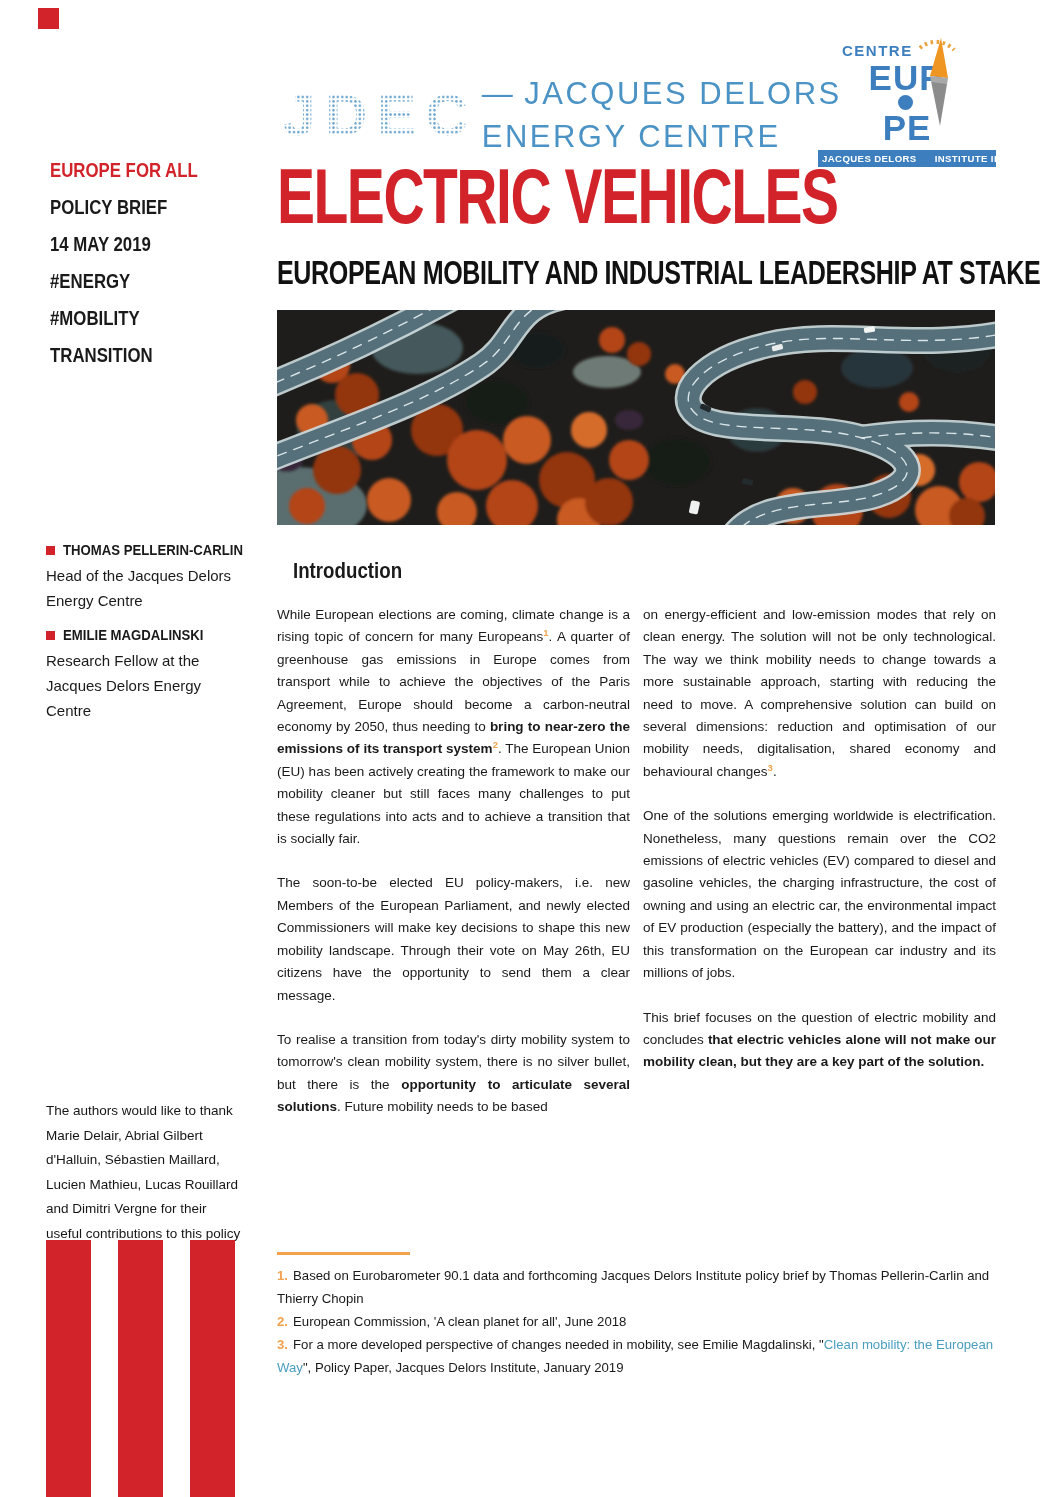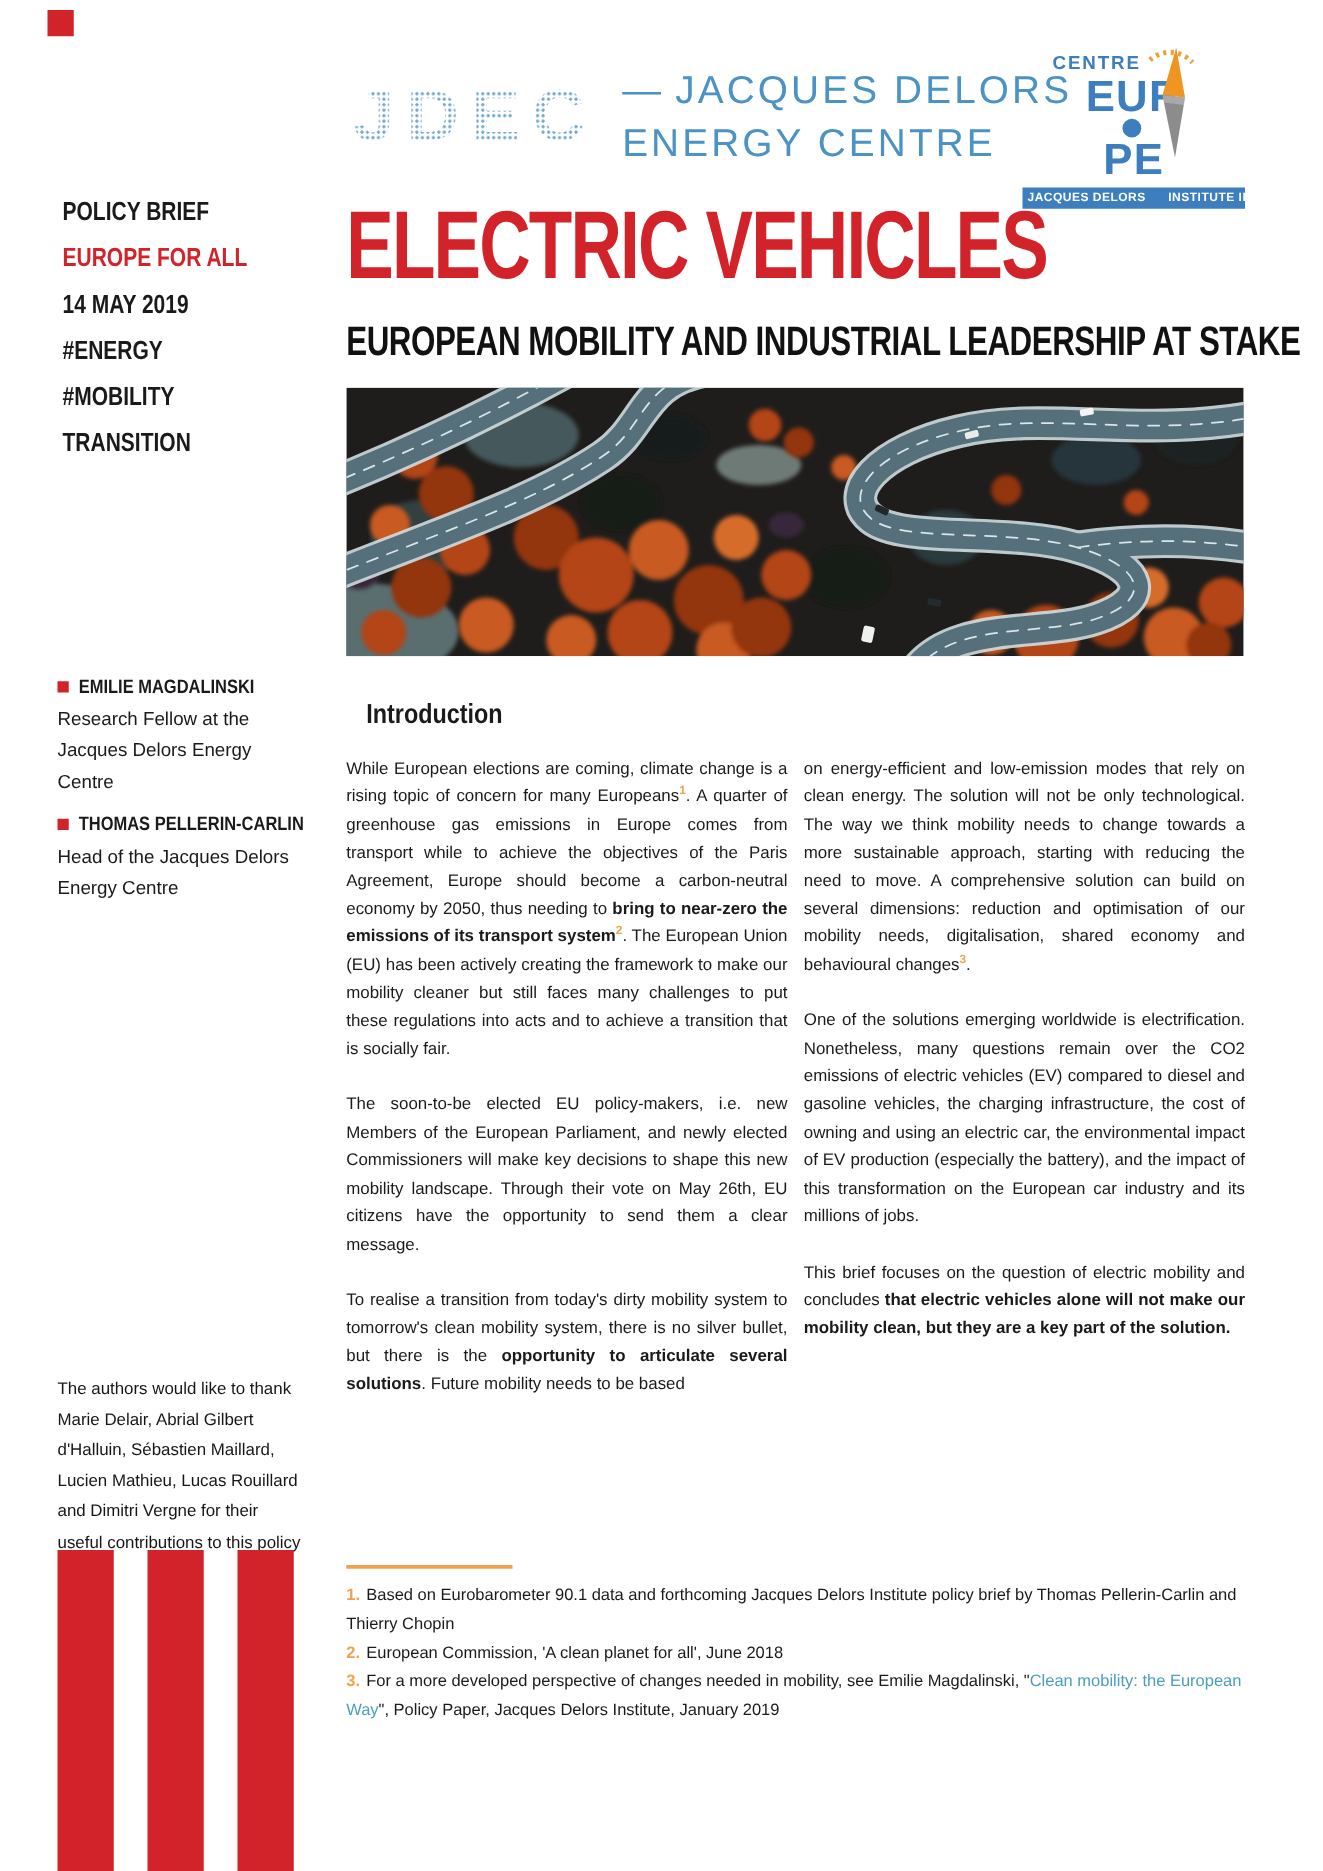--- a/index.html
+++ b/index.html
@@ -15,21 +15,21 @@
   html,body{margin:0;padding:0;background:#fff;}
   body{font-family:"Liberation Sans",sans-serif;color:var(--text-black);}
   .page{position:relative;width:1058px;height:1497px;background:#fff;overflow:hidden;}
 
   .squeeze{display:inline-block;transform:scaleX(.78);transform-origin:0 0;white-space:nowrap;}
 
   
   .corner-square{position:absolute;left:38px;top:8px;width:21px;height:21px;background:var(--accent-red);}
 
   
-  .jdec-logo{position:absolute;left:283px;top:50px;display:flex;align-items:center;gap:20px;}
+  .jdec-logo{position:absolute;left:283px;top:72px;display:flex;align-items:center;gap:4px;}
   .jdec-mark{font-size:58px;font-weight:700;letter-spacing:10px;line-height:1;color:var(--logo-light-blue);}
   @supports (background-clip:text) or (-webkit-background-clip:text){
     .jdec-mark{
       background-image:radial-gradient(circle,#6ea7cf 1.05px,rgba(110,167,207,.35) 1.3px,transparent 1.55px);
       background-size:4.4px 4.4px;
       -webkit-background-clip:text;background-clip:text;
       color:transparent;-webkit-text-fill-color:transparent;
     }
   }
   .jdec-text{font-size:31px;letter-spacing:2.5px;color:var(--logo-blue);line-height:1.4;font-weight:400;}
@@ -122,22 +122,22 @@
       <svg class="ne-needle" width="44" height="108" viewBox="0 0 44 108">
         <path d="M6 14 A 24 24 0 0 1 40 16" fill="none" stroke="#e8a33d" stroke-width="4" stroke-dasharray="2.5 3.5"></path>
         <polygon points="27,4 34,44 16,42" fill="#ef9622"></polygon>
         <polygon points="16,42 34,44 26,92" fill="#8c8c8c"></polygon>
         <polygon points="16,42 34,44 33,50 17,48" fill="#fff" opacity=".25"></polygon>
       </svg>
     </div>
   </header>
 
   <aside class="kicker">
+    <div class="kicker-line kicker-highlight"><span class="squeeze">EUROPE FOR ALL</span></div>
     <div class="kicker-line"><span class="squeeze">POLICY BRIEF</span></div>
-    <div class="kicker-line kicker-highlight"><span class="squeeze">EUROPE FOR ALL</span></div>
     <div class="kicker-line"><span class="squeeze">14 MAY 2019</span></div>
     <div class="kicker-line"><span class="squeeze">#ENERGY</span></div>
     <div class="kicker-line"><span class="squeeze">#MOBILITY</span></div>
     <div class="kicker-line"><span class="squeeze">TRANSITION</span></div>
   </aside>
 
   <div class="title-block">
     <h1 class="doc-title"><span class="squeeze">ELECTRIC VEHICLES</span></h1>
     <h2 class="doc-subtitle"><span class="squeeze">EUROPEAN MOBILITY AND INDUSTRIAL LEADERSHIP AT STAKE</span></h2>
   </div>
@@ -224,26 +224,26 @@
         <rect x="495" y="35" width="11" height="5.5" rx="1.5" fill="#e8ecea" transform="rotate(-14 500 38)"></rect>
         <rect x="423" y="95" width="11" height="5.5" rx="1.5" fill="#20282b" transform="rotate(24 428 98)"></rect>
         <rect x="465" y="169" width="11" height="5.5" rx="1.5" fill="#232b2e" transform="rotate(12 470 172)"></rect>
         <rect x="413" y="191" width="9" height="13" rx="2" fill="#eef1f0" transform="rotate(12 418 197)"></rect>
       </g>
     </svg>
   </figure>
 
   <aside class="authors">
     <div class="author">
+      <div class="author-name"><span class="sq"></span><span class="squeeze">THOMAS PELLERIN-CARLIN</span></div>
+      <div class="author-role">Head of the Jacques Delors Energy Centre</div>
+    </div>
+    <div class="author">
       <div class="author-name"><span class="sq"></span><span class="squeeze">EMILIE MAGDALINSKI</span></div>
       <div class="author-role">Research Fellow at the Jacques Delors Energy Centre</div>
-    </div>
-    <div class="author">
-      <div class="author-name"><span class="sq"></span><span class="squeeze">THOMAS PELLERIN-CARLIN</span></div>
-      <div class="author-role">Head of the Jacques Delors Energy Centre</div>
     </div>
   </aside>
 
   <aside class="ack">The authors would like to thank Marie Delair, Abrial Gilbert d'Halluin, Sébastien Maillard, Lucien Mathieu, Lucas Rouillard and Dimitri Vergne for their useful contributions to this policy brief.</aside>
 
   <div class="stripes">
     <div class="stripe"></div>
     <div class="stripe"></div>
     <div class="stripe"></div>
   </div>

